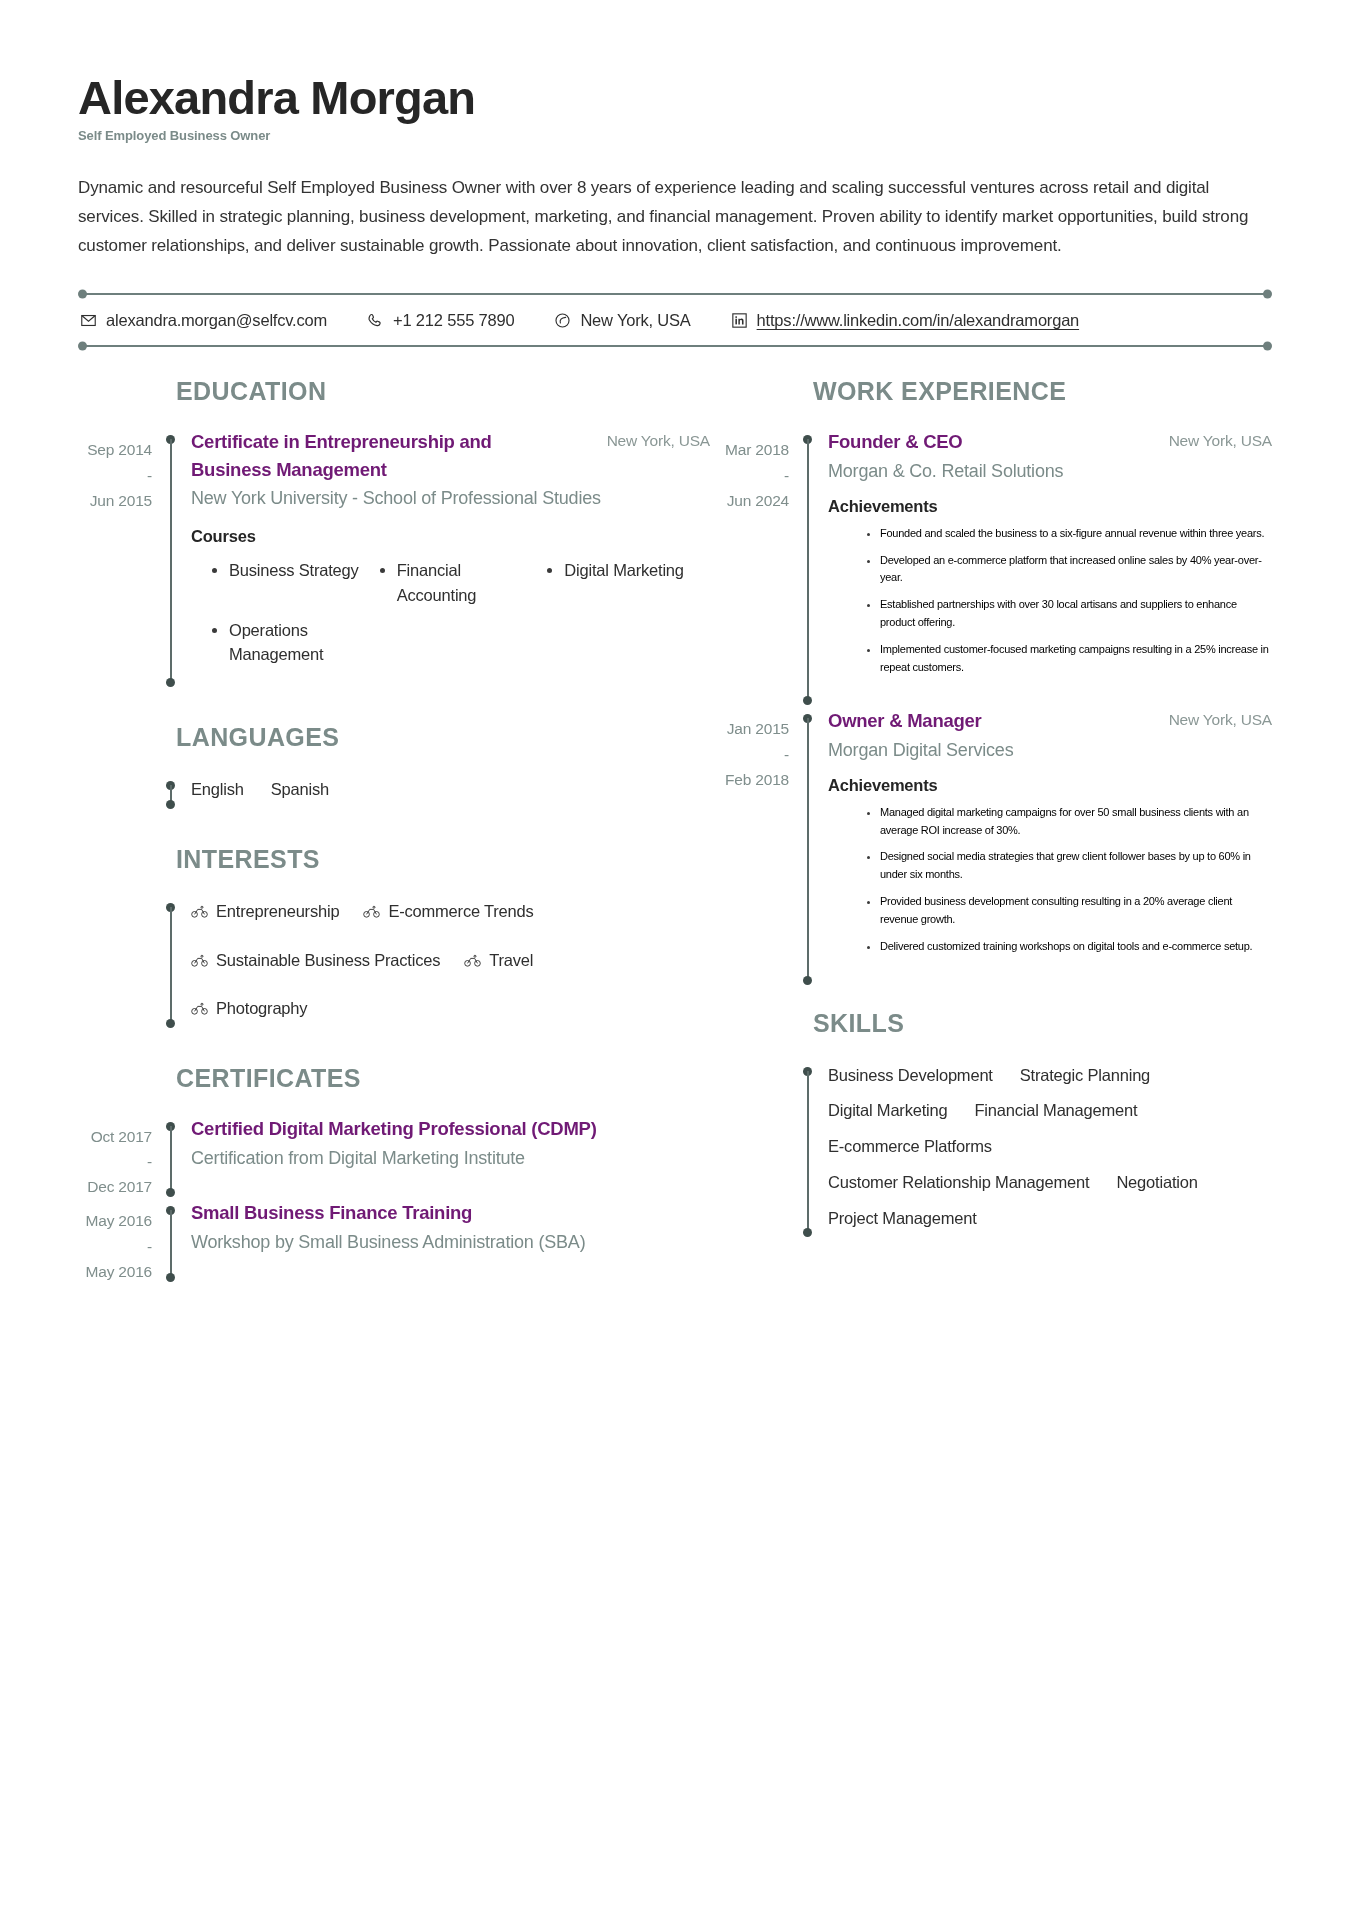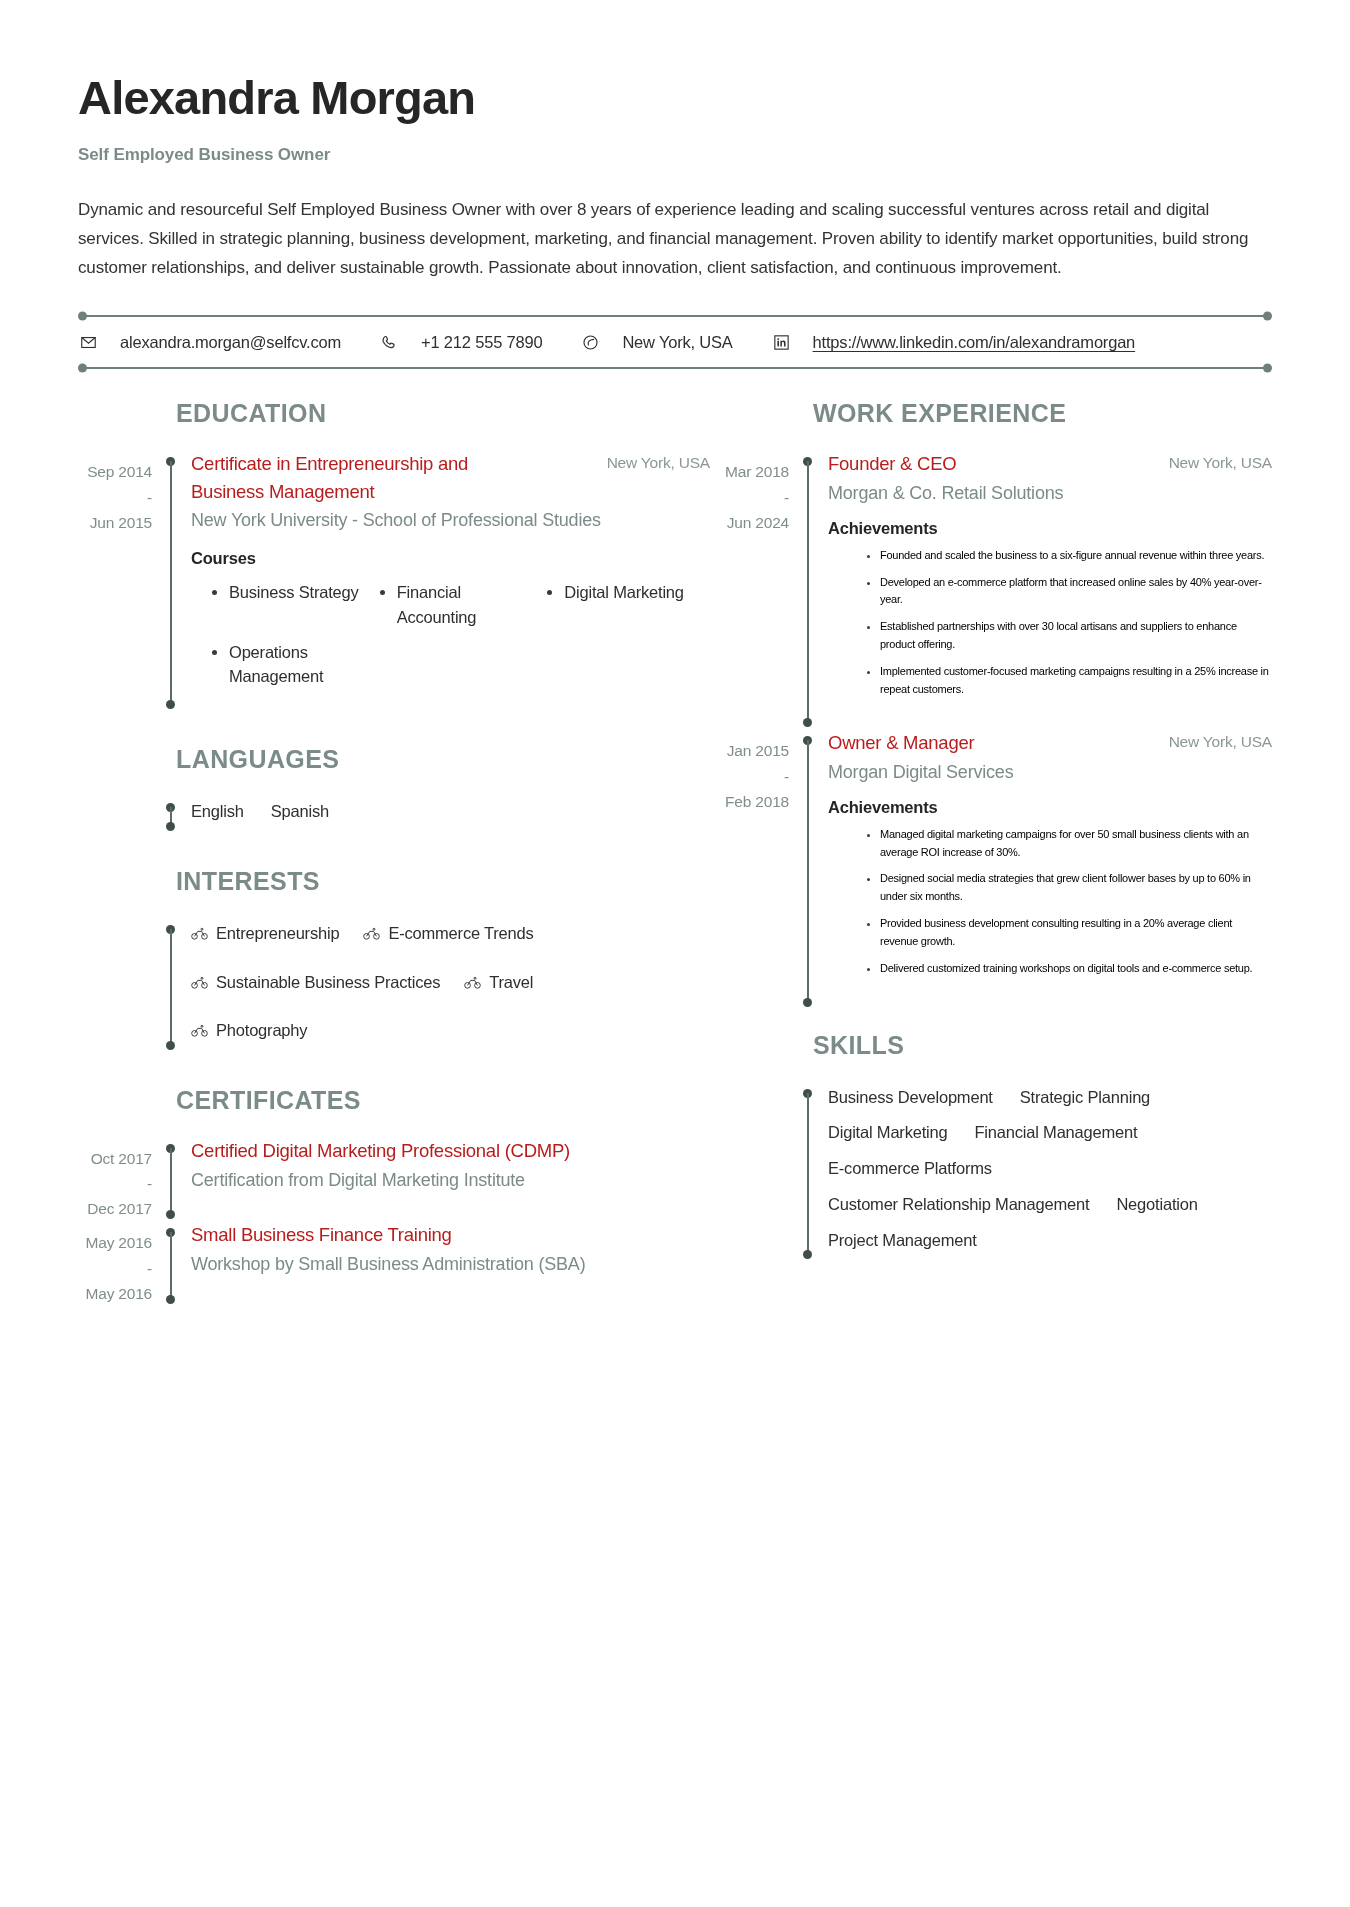--- a/index.html
+++ b/index.html
@@ -27,24 +27,24 @@
   
   .name {
     font-size: 47px;
     font-weight: 700;
     letter-spacing: -0.8px;
     color: #262626;
     line-height: 1.1;
   }
 
   .job-title {
-    font-size: 17px;
+    font-size: 13px;
     font-weight: 700;
     color: #7b8b89;
-    margin-top: 21px;
+    margin-top: 4px;
     letter-spacing: -0.1px;
   }
 
   .summary {
     margin-top: 30px;
     font-size: 17px;
     line-height: 1.72;
     color: #333333;
     max-width: 1195px;
     letter-spacing: -0.15px;
@@ -82,21 +82,21 @@
     gap: 40px;
     padding: 16px 0 15px 2px;
     font-size: 16.5px;
     color: #2f2f2f;
     letter-spacing: -0.2px;
   }
 
   .contact-item {
     display: flex;
     align-items: center;
-    gap: 23px;
+    gap: 9px;
     white-space: nowrap;
   }
   .contact-item svg { display: block; flex: none; }
   .contact-item a, .contact-item .lnk {
     color: #2f2f2f;
     text-decoration: underline;
     text-underline-offset: 3px;
   }
 
   
@@ -168,22 +168,22 @@
 
   .row-head {
     display: flex;
     align-items: flex-start;
     justify-content: space-between;
     gap: 14px;
   }
 
   .entry-title {
     font-size: 18.5px;
-    font-weight: 400;
-    color: #b91c1c;
+    font-weight: 700;
+    color: #701a75;
     line-height: 1.48;
     letter-spacing: -0.25px;
     max-width: 330px;
   }
   .col-right .entry-title { max-width: 290px; }
 
   .entry-loc {
     font-size: 15.5px;
     color: #8a9795;
     white-space: nowrap;

